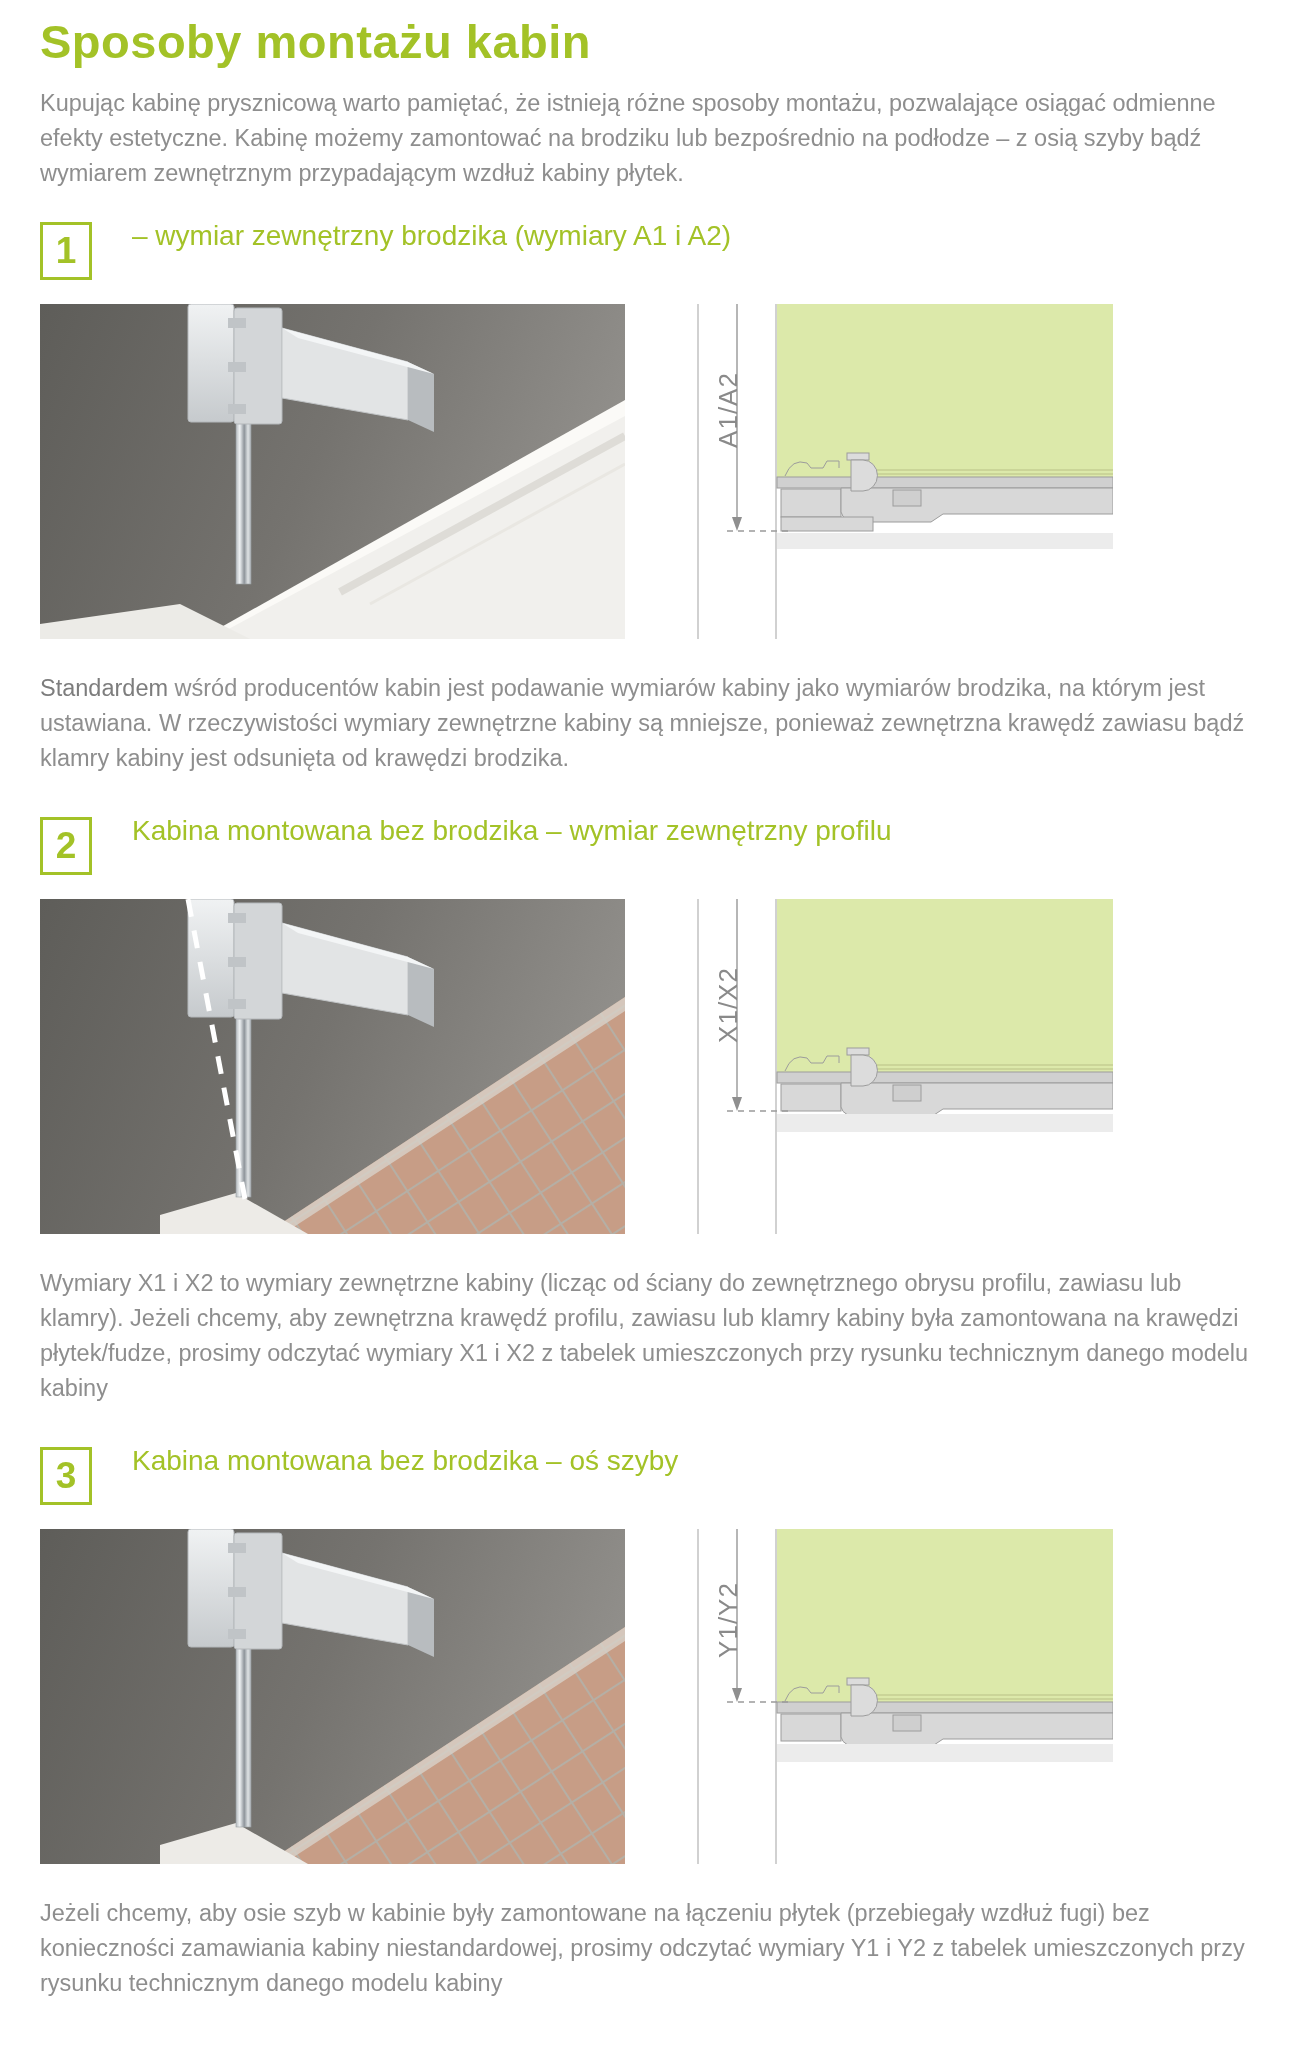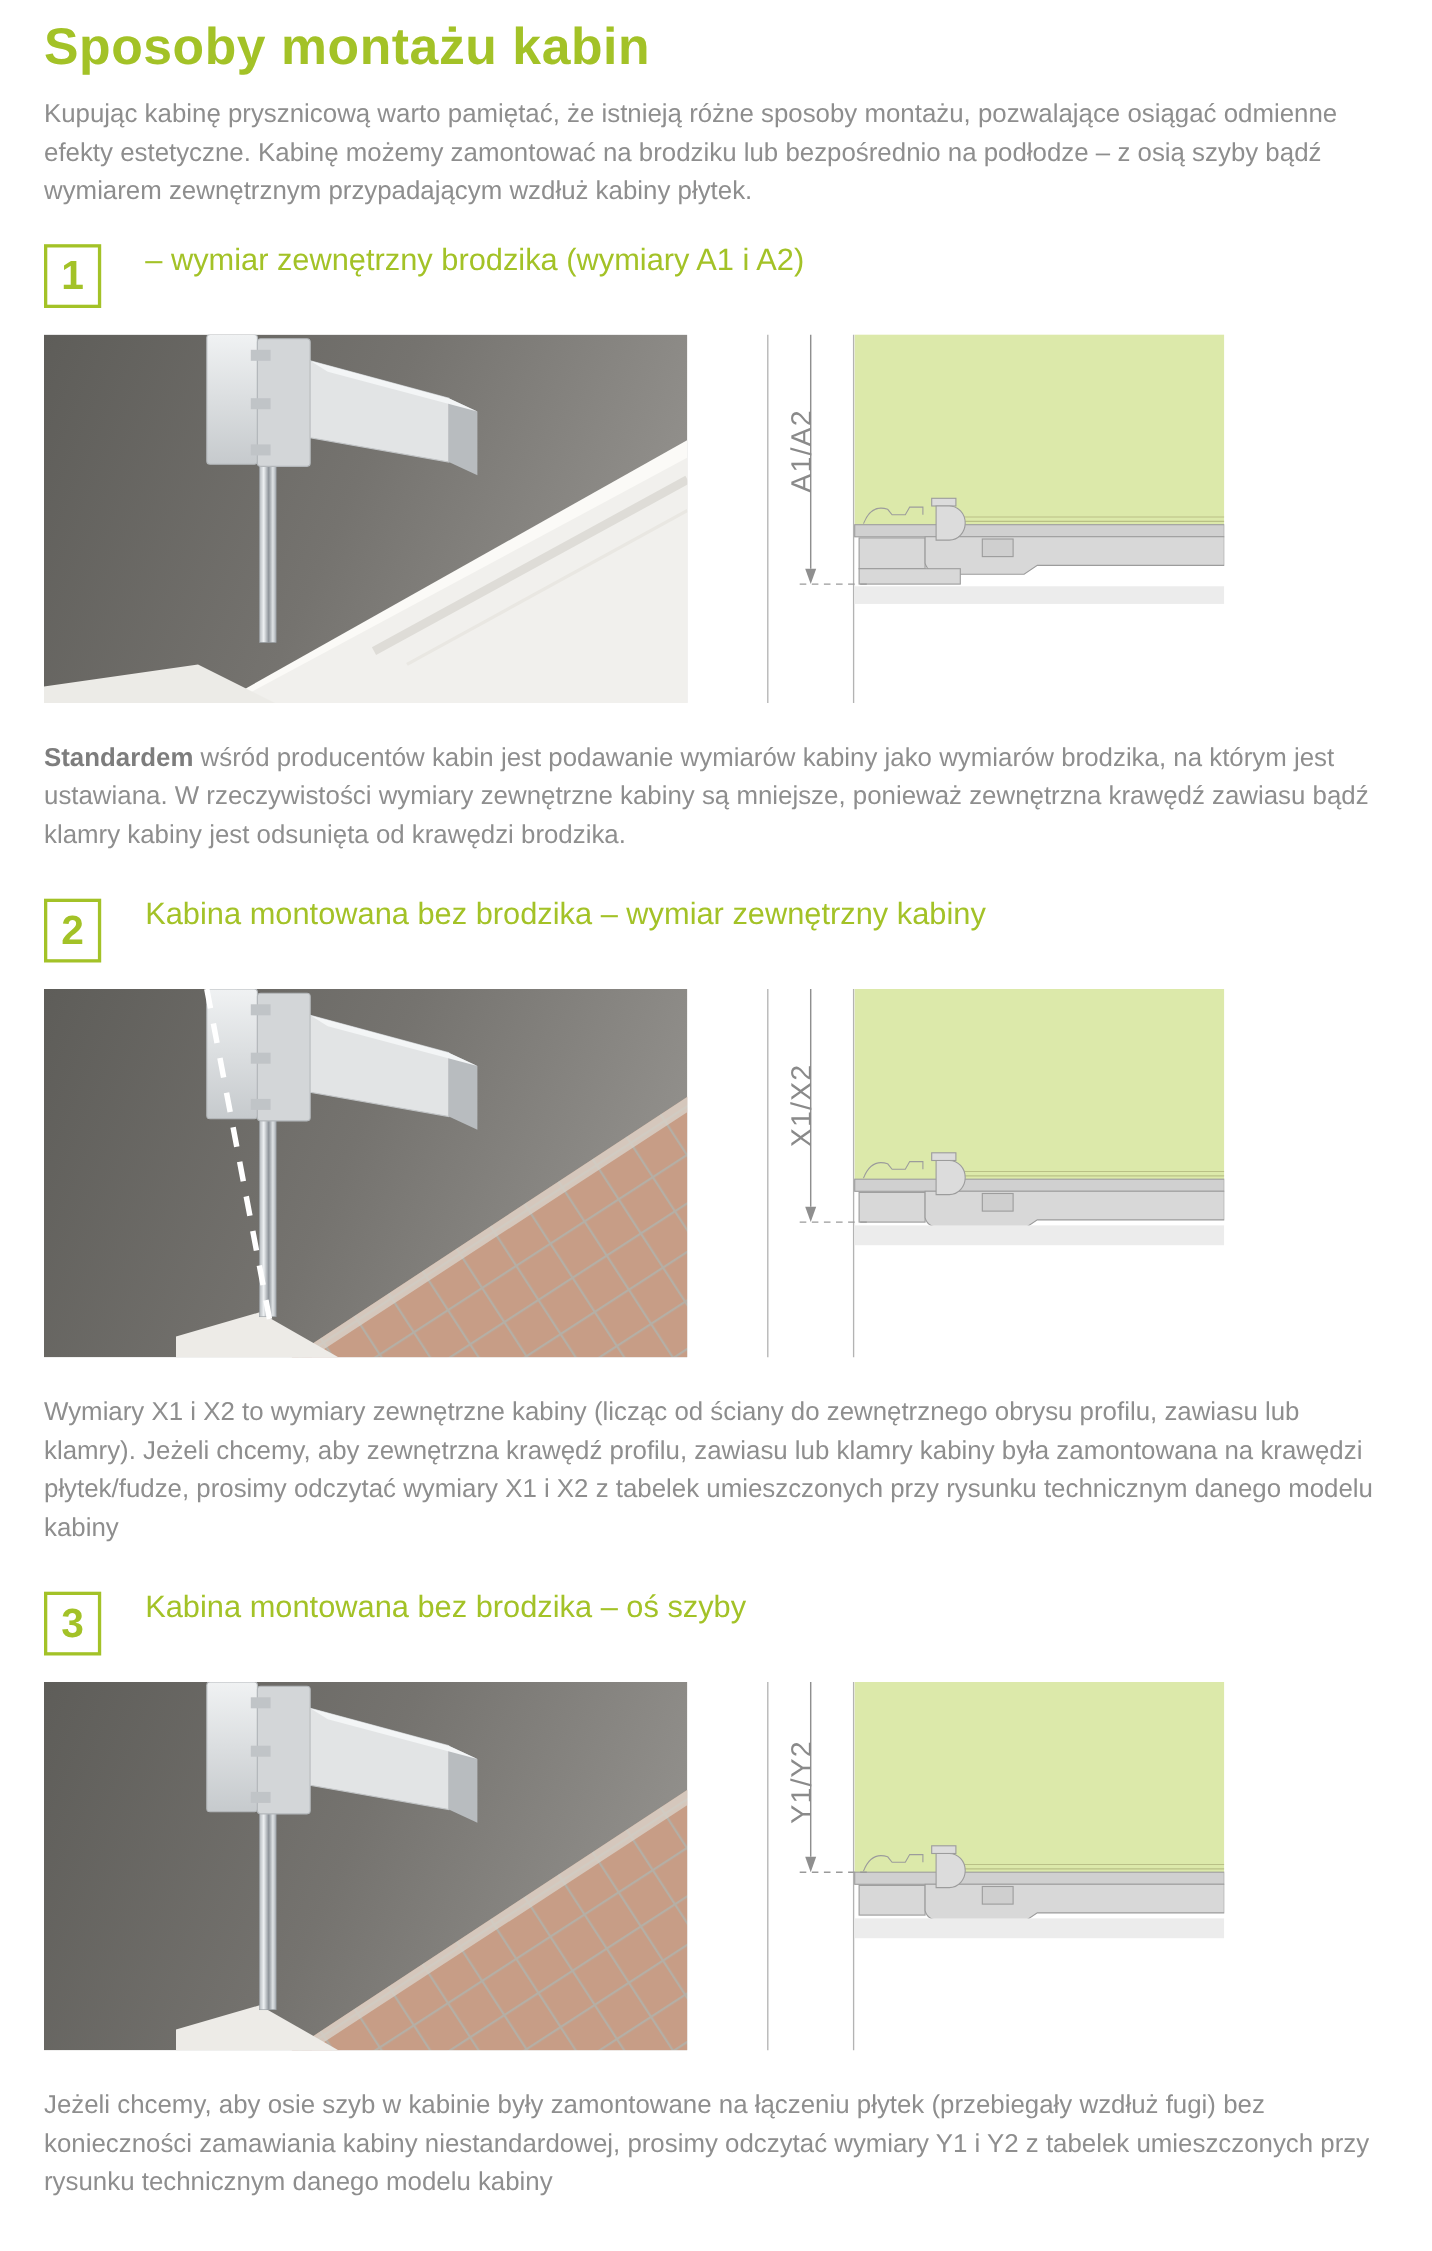--- a/index.html
+++ b/index.html
@@ -10,21 +10,21 @@
   }
   .page{padding:14px 40px 0 40px;width:1222px;}
   .title{
     font-size:47px;font-weight:700;letter-spacing:.5px;
     color:#a3c227;margin:2px 0 18px 0;line-height:1.1;
   }
   .body-text{
     font-size:23.5px;line-height:35px;color:#8e8e8e;
     margin:0 0 26px 0;max-width:1222px;
   }
-  .body-text strong{font-weight:700;color:#7d7d7d;text-align:center;}
+  .body-text strong{font-weight:400;color:#7d7d7d;text-align:center;}
   .section-head{
     display:flex;align-items:flex-start;gap:40px;
     margin:8px 0 24px 0;
   }
   .num-box{
     flex:0 0 auto;width:46px;height:52px;margin-top:5px;
     border:3px solid #a3c227;color:#a3c227;
     display:flex;align-items:center;justify-content:center;
     font-size:37px;font-weight:600;
   }
@@ -138,21 +138,21 @@
     </div>
   </div>
 
   <p class="body-text note"><strong>Standardem</strong><span> wśród producentów kabin jest podawanie wymiarów kabiny jako wymiarów brodzika, na którym jest ustawiana. W rzeczywistości wymiary zewnętrzne kabiny są mniejsze, ponieważ zewnętrzna krawędź zawiasu bądź klamry kabiny jest odsunięta od krawędzi brodzika.</span></p>
 
   <div class="section-head sec2-head">
     <div class="num-box">
       <span>2</span>
     </div>
     <div class="section-title">
-      <div>Kabina montowana bez brodzika – wymiar zewnętrzny kabiny</div>
+      <div>Kabina montowana bez brodzika – wymiar zewnętrzny profilu</div>
     </div>
   </div>
 
   <div class="figures">
 
     <div class="photo">
       <svg width="585" height="335" viewBox="0 0 585 335">
         <rect width="585" height="335" fill="url(#gWall)"></rect>
         <polygon points="225,335 585,98 585,335" fill="url(#pTiles)"></polygon>
         <polygon points="225,335 585,98 585,112 243,335" fill="#d8d2c9" opacity="0.8"></polygon>

